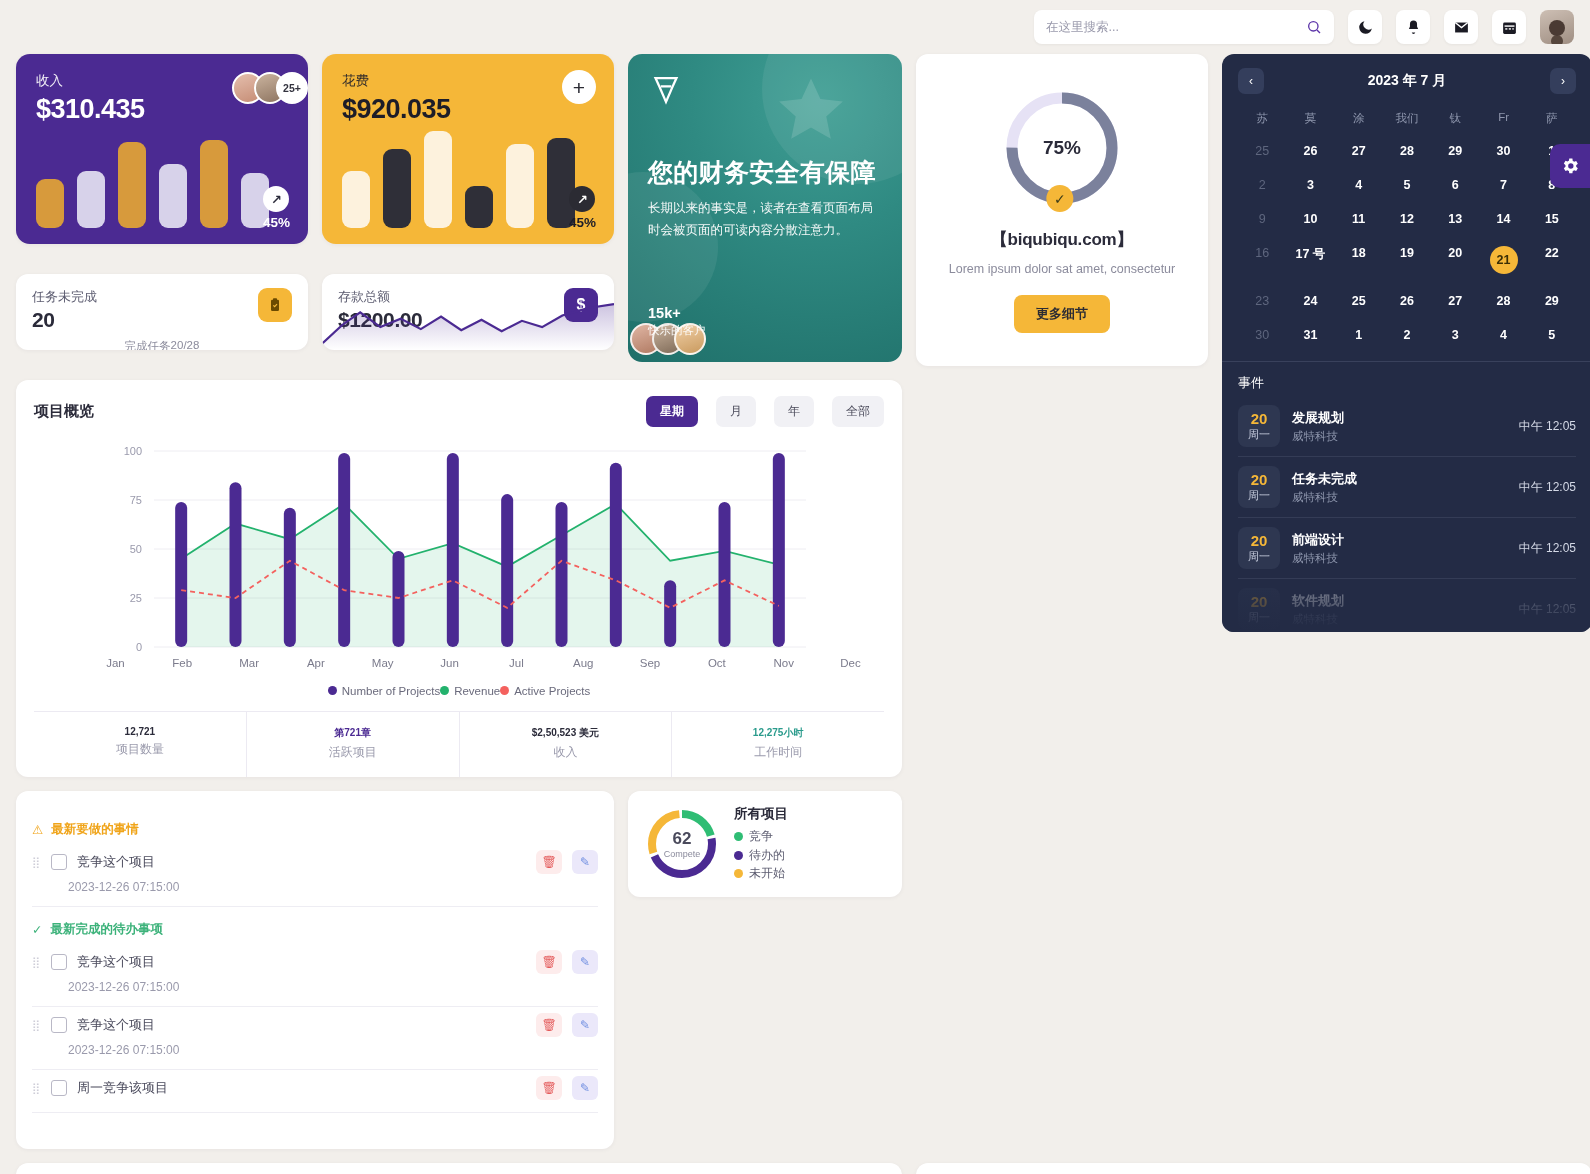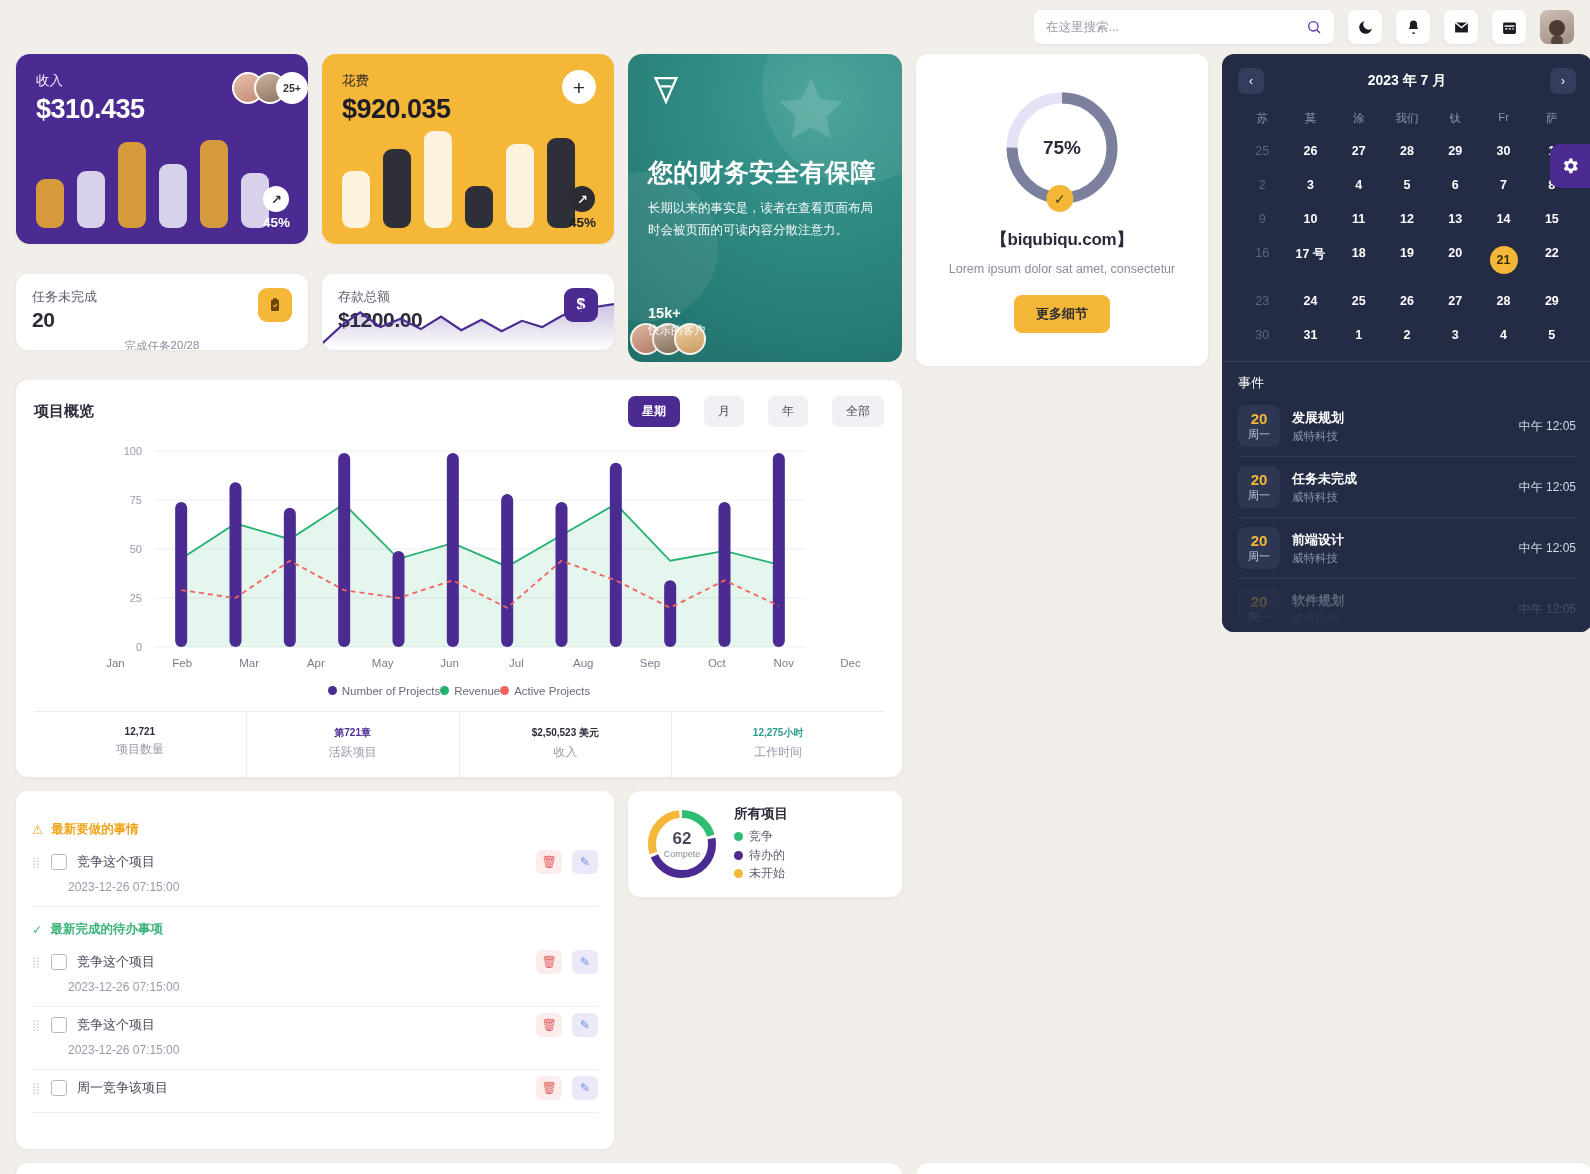--- a/index.html
+++ b/index.html
@@ -167,21 +167,21 @@
   .gear-tab {
     position: absolute; right: 0; top: 144px; width: 40px; height: 44px;
     background: #4b2a92; border-radius: 10px 0 0 10px; display: flex;
     align-items: center; justify-content: center; cursor: pointer; z-index: 5;
   }
 
   
   .chart-card { grid-column: span 3; padding: 16px 18px 0; }
   .chart-head { display: flex; align-items: center; justify-content: space-between; }
   .chart-head .t { font-size: 15px; font-weight: 600; }
-  .seg { display: flex; gap: 24px; }
+  .seg { display: flex; gap: 18px; }
   .seg button {
     border: none; background: #f1f1f5; border-radius: 7px; padding: 7px 14px;
     font-size: 12px; font-family: inherit; color: #4a4a5a; cursor: pointer;
   }
   .seg button.on { background: #4b2a92; color: #fff; font-weight: 600; }
   .plot { position: relative; height: 208px; margin-top: 18px; }
   .xaxis { display: flex; margin-top: 4px; padding-left: 48px; }
   .xaxis span { flex: 1; text-align: center; font-size: 11.5px; color: #7b7b8c; }
   .legend { display: flex; justify-content: center; gap: 0; margin-top: 12px; padding-bottom: 12px; }
   .legend i { display: inline-block; width: 9px; height: 9px; border-radius: 50%; margin-right: 5px; vertical-align: 0px; }

